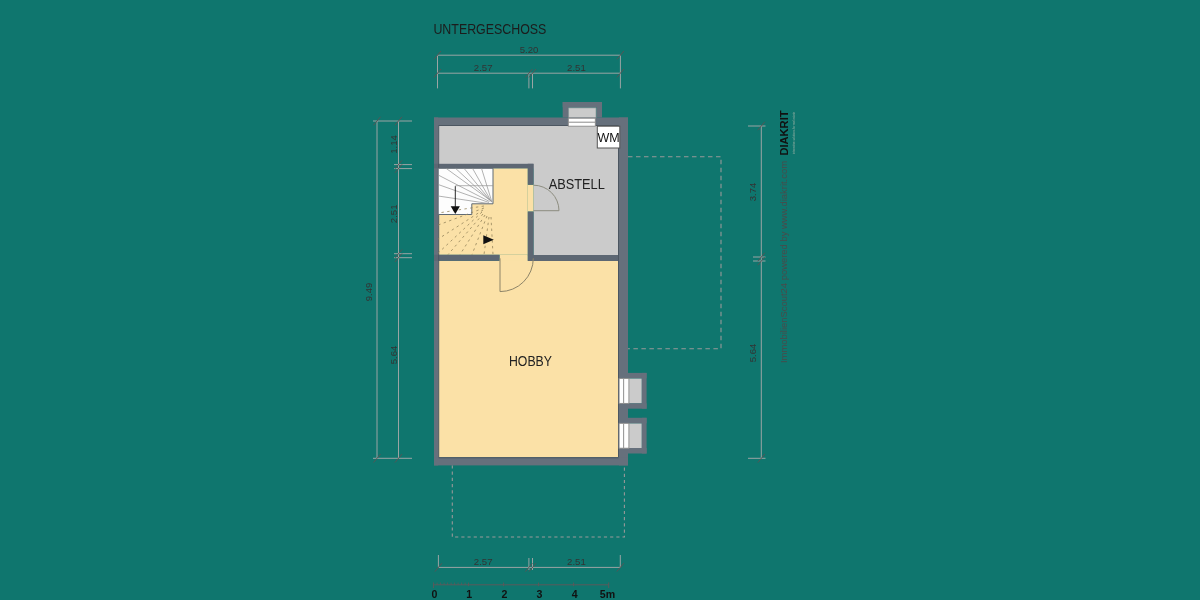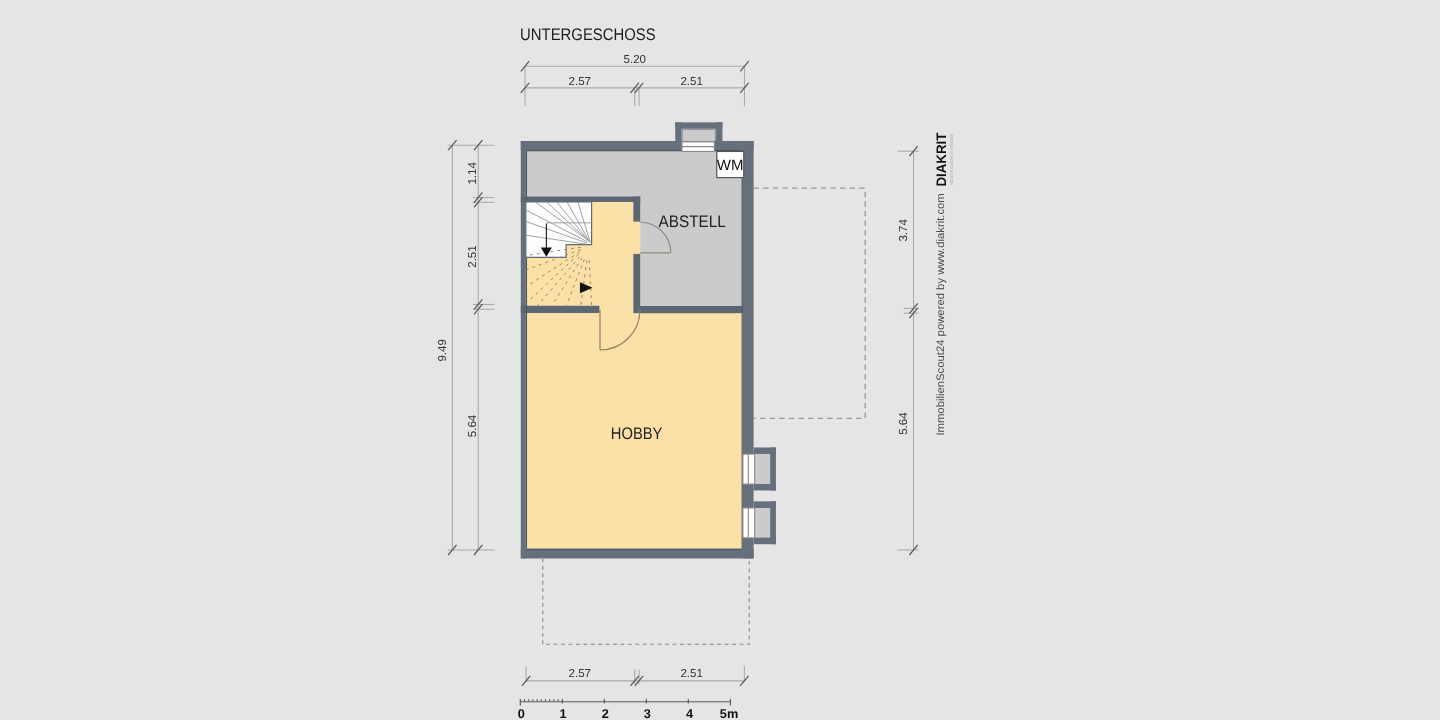--- a/index.html
+++ b/index.html
@@ -1,16 +1,16 @@
 <!DOCTYPE html>
 <html><head>
 <meta charset="utf-8">
 <style>
   html,body{margin:0;padding:0;background:#ffffff;}
-  .page{position:relative;width:1200px;height:600px;background:#e5e5e5;overflow:hidden;
+  .page{position:relative;width:1200px;height:600px;background:#0f766e;overflow:hidden;
         font-family:"Liberation Sans", sans-serif;}
   svg{position:absolute;left:0;top:0;}
   text{font-family:"Liberation Sans", sans-serif;}
 </style>
 </head>
 <body>
 <div class="page">
 <svg width="1200" height="600" viewBox="0 0 1200 600">
 
 <text x="433.4" y="33.5" font-size="14" fill="#1c1c1c" textLength="113" lengthAdjust="spacingAndGlyphs">UNTERGESCHOSS</text>

